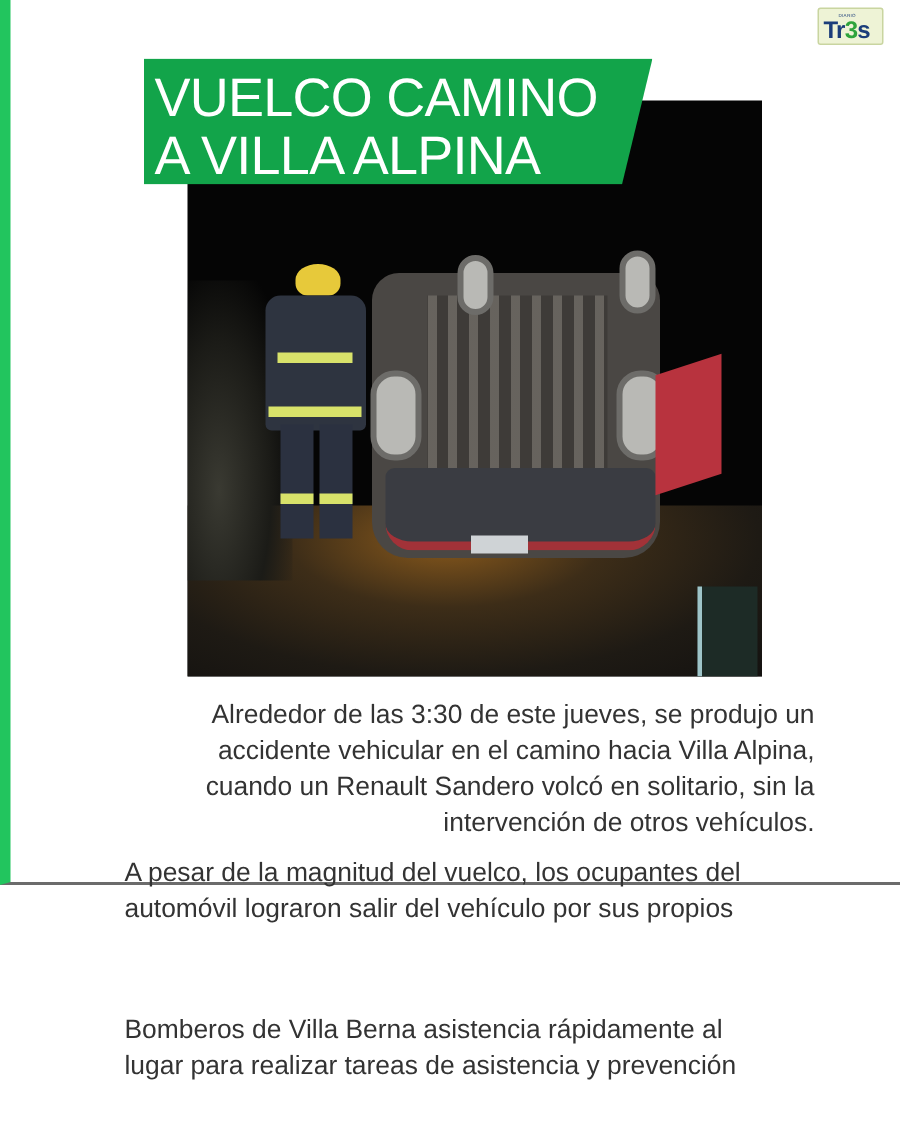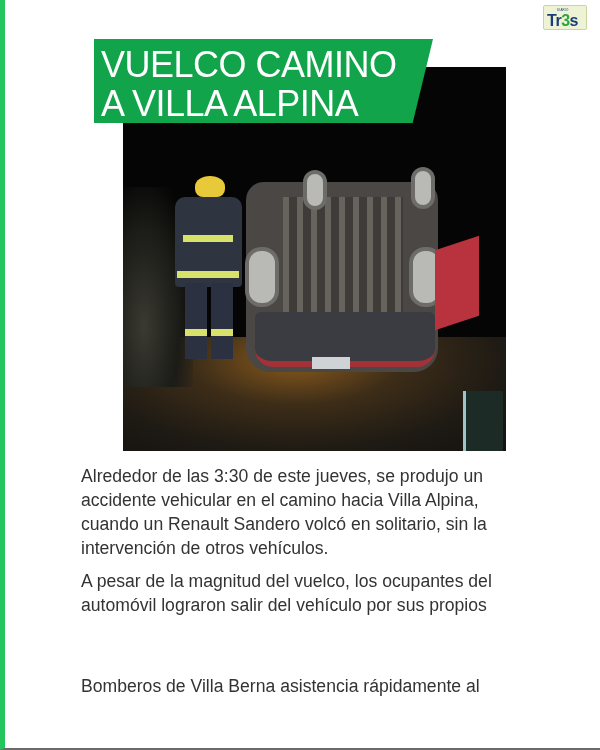--- a/index.html
+++ b/index.html
@@ -1,20 +1,20 @@
 <!DOCTYPE html>
 <html><head>
 <meta charset="utf-8">
 <style>
   * { box-sizing: border-box; margin: 0; padding: 0; }
   html, body { width: 600px; height: 750px; background: #fff; overflow: hidden; }
   body { font-family: "Liberation Sans", sans-serif; }
   .frame {
-    position: absolute; left: 0; top: 0; width: 600px; height: 750px;
-    border-left: 5px solid #22c55e; border-bottom: 2px solid #6b6b6b;
+    position: absolute; left: 0; top: 0; width: 600px; height: 590px;
+    border-left: 7px solid #22c55e; border-bottom: 2px solid #6b6b6b;
     background: #fff;
   }
   .logo {
     position: absolute; left: 538px; top: 5px; width: 44px; height: 25px;
     background: #eef3d6; border: 1px solid #c9d5a0; border-radius: 2px;
   }
   .logo .small {
     position: absolute; left: 13px; top: 2px; font-size: 3px; color: #1b3d7a;
     letter-spacing: 0.2px;
   }
@@ -89,21 +89,21 @@
   .banner-line {
     position: absolute; left: 96px; color: #fff; font-size: 36px; line-height: 36px;
     letter-spacing: -0.5px; white-space: nowrap;
   }
   .banner-line.l1 { top: 47px; }
   .banner-line.l2 { top: 86px; }
 
   .body-text {
     position: absolute; left: 76px; width: 460px; color: #333; font-size: 17.6px; line-height: 24px;
   }
-  .p1 { top: 464px; }
+  .p1 { top: 464px; text-align: right; }
   .p2 { top: 569px; }
   .p3 { top: 674px; }
   .body-text span { display: block; white-space: nowrap; }
 </style>
 </head>
 <body>
 
 <div class="frame">
 
   <div class="logo">
@@ -150,15 +150,16 @@
     <span>intervención de otros vehículos.</span>
   </div>
 
   <div class="body-text p2">
     <span>A pesar de la magnitud del vuelco, los ocupantes del</span>
     <span>automóvil lograron salir del vehículo por sus propios</span>
   </div>
 
   <div class="body-text p3">
     <span>Bomberos de Villa Berna asistencia rápidamente al</span>
+    <span>lugar para realizar tareas de asistencia y prevención</span>
   </div>
 
 </div>
 
 </body></html>

